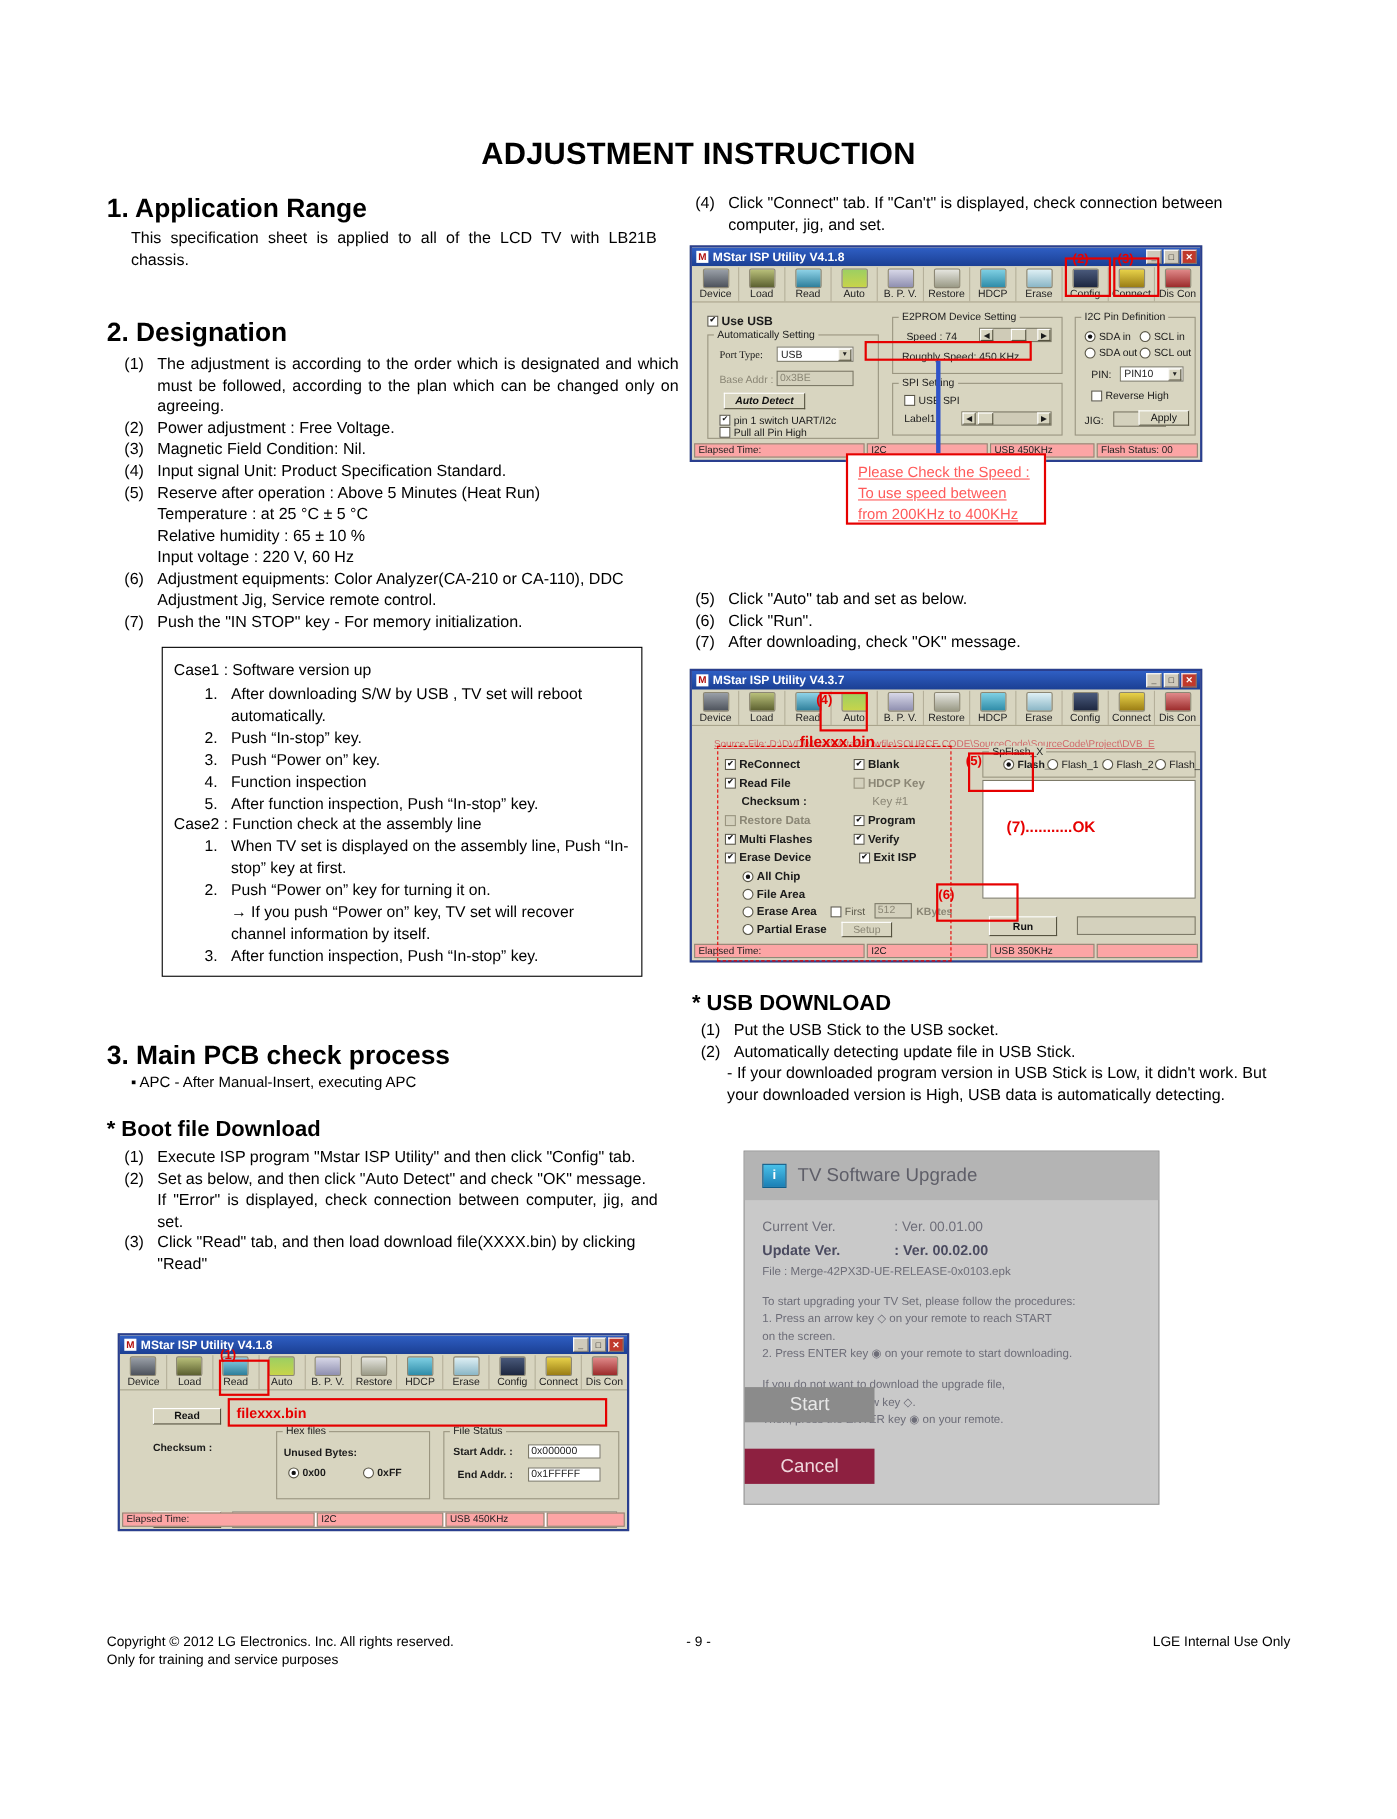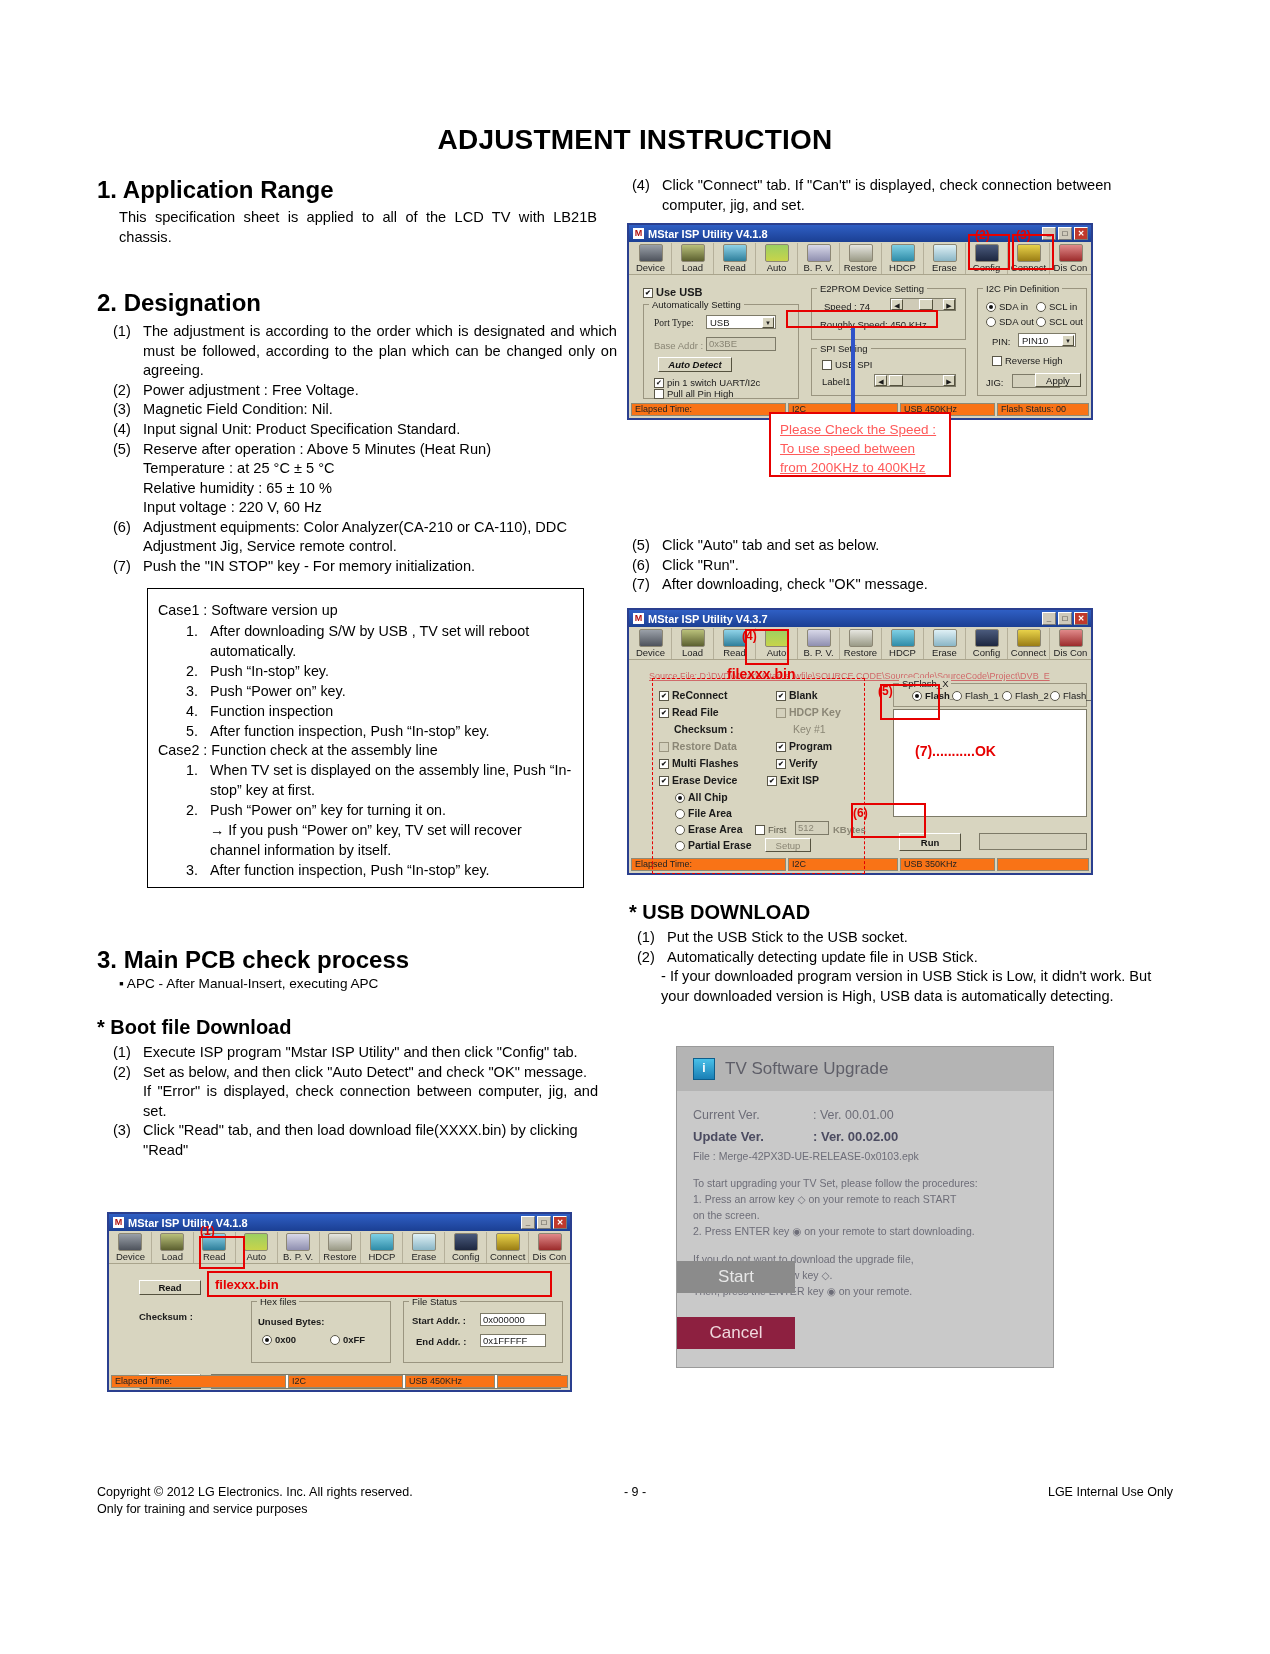--- a/index.html
+++ b/index.html
@@ -89,21 +89,21 @@
   .cbx.dis{background:#d4d1bd;border-color:#9a9580;}
   .rdo{width:8px;height:8px;border:1px solid #5a5748;background:#fff;border-radius:50%;
        display:inline-block;vertical-align:middle;margin-right:3px;position:relative;}
   .rdo.on::after{content:"";position:absolute;left:2px;top:2px;width:4px;height:4px;
        background:#111;border-radius:50%;}
   .lblrow{position:absolute;font-size:9.5px;white-space:nowrap;color:#1a1a1a;}
   .statusbar{
     position:absolute;left:2px;right:2px;bottom:2px;height:13px;display:flex;gap:2px;
   }
   .sb-cell{
-    border:1px solid #8e8a76;background:#f97316;font-size:9px;line-height:11px;
+    border:1px solid #8e8a76;background:#fca5a5;font-size:9px;line-height:11px;
     padding:0 3px;box-sizing:border-box;color:#222;white-space:nowrap;overflow:hidden;
   }
   .spin{
     background:#cfcbb7;border:1px solid #7d7a68;box-sizing:border-box;position:absolute;
   }
   .spbtn{
     width:12px;background:#d8d5c0;border:1px solid #55523f;border-top-color:#fff;
     border-left-color:#fff;box-sizing:border-box;font-size:7px;text-align:center;line-height:11px;
   }
   .combo{background:#fff;border:1px solid #7d7a68;box-sizing:border-box;position:absolute;
@@ -593,21 +593,21 @@
       <div class="lblrow" style="left:43px;top:56px;font-weight:bold;font-size:10.5px;">Checksum :</div>
       <div class="lblrow" style="left:28px;top:73px;font-weight:bold;font-size:10.5px;color:#8a8675;"><span class="cbx dis"></span><span>Restore Data</span></div>
       <div class="lblrow" style="left:28px;top:90px;font-weight:bold;font-size:10.5px;"><span class="cbx on"></span><span>Multi Flashes</span></div>
       <div class="lblrow" style="left:28px;top:107px;font-weight:bold;font-size:10.5px;"><span class="cbx on"></span><span>Erase Device</span></div>
 
       <div class="lblrow" style="left:145px;top:22px;font-weight:bold;font-size:10.5px;"><span class="cbx on"></span><span>Blank</span></div>
       <div class="lblrow" style="left:145px;top:39px;font-weight:bold;font-size:10.5px;color:#8a8675;"><span class="cbx dis"></span><span>HDCP Key</span></div>
       <div class="lblrow" style="left:162px;top:56px;font-size:10.5px;color:#8a8675;">Key #1</div>
       <div class="lblrow" style="left:145px;top:73px;font-weight:bold;font-size:10.5px;"><span class="cbx on"></span><span>Program</span></div>
       <div class="lblrow" style="left:145px;top:90px;font-weight:bold;font-size:10.5px;"><span class="cbx on"></span><span>Verify</span></div>
-      <div class="lblrow" style="left:136px;top:107px;font-weight:bold;font-size:10.5px;"><span class="cbx on"></span><span>Exit ISP</span></div>
+      <div class="lblrow" style="left:150px;top:107px;font-weight:bold;font-size:10.5px;"><span class="cbx on"></span><span>Exit ISP</span></div>
 
       <div class="lblrow" style="left:44px;top:124px;font-weight:bold;font-size:10.5px;"><span class="rdo on"></span><span>All Chip</span></div>
       <div class="lblrow" style="left:44px;top:140px;font-weight:bold;font-size:10.5px;"><span class="rdo"></span><span>File Area</span></div>
       <div class="lblrow" style="left:44px;top:156px;font-weight:bold;font-size:10.5px;"><span class="rdo"></span><span>Erase Area</span></div>
       <div class="lblrow" style="left:44px;top:172px;font-weight:bold;font-size:10.5px;"><span class="rdo"></span><span>Partial Erase</span></div>
 
       <div class="lblrow" style="left:124px;top:157px;font-size:9.5px;color:#5a5748;"><span class="cbx"></span><span>First</span></div>
       <div class="fld dis" style="position:absolute;left:164px;top:154px;width:34px;height:14px;">512</div>
       <div class="lblrow" style="left:202px;top:157px;font-size:9.5px;color:#8a8675;font-weight:bold;">KBytes</div>
       <div class="btn3d" style="position:absolute;left:134px;top:171px;width:46px;height:14px;line-height:13px;color:#8a8675;">Setup</div>

